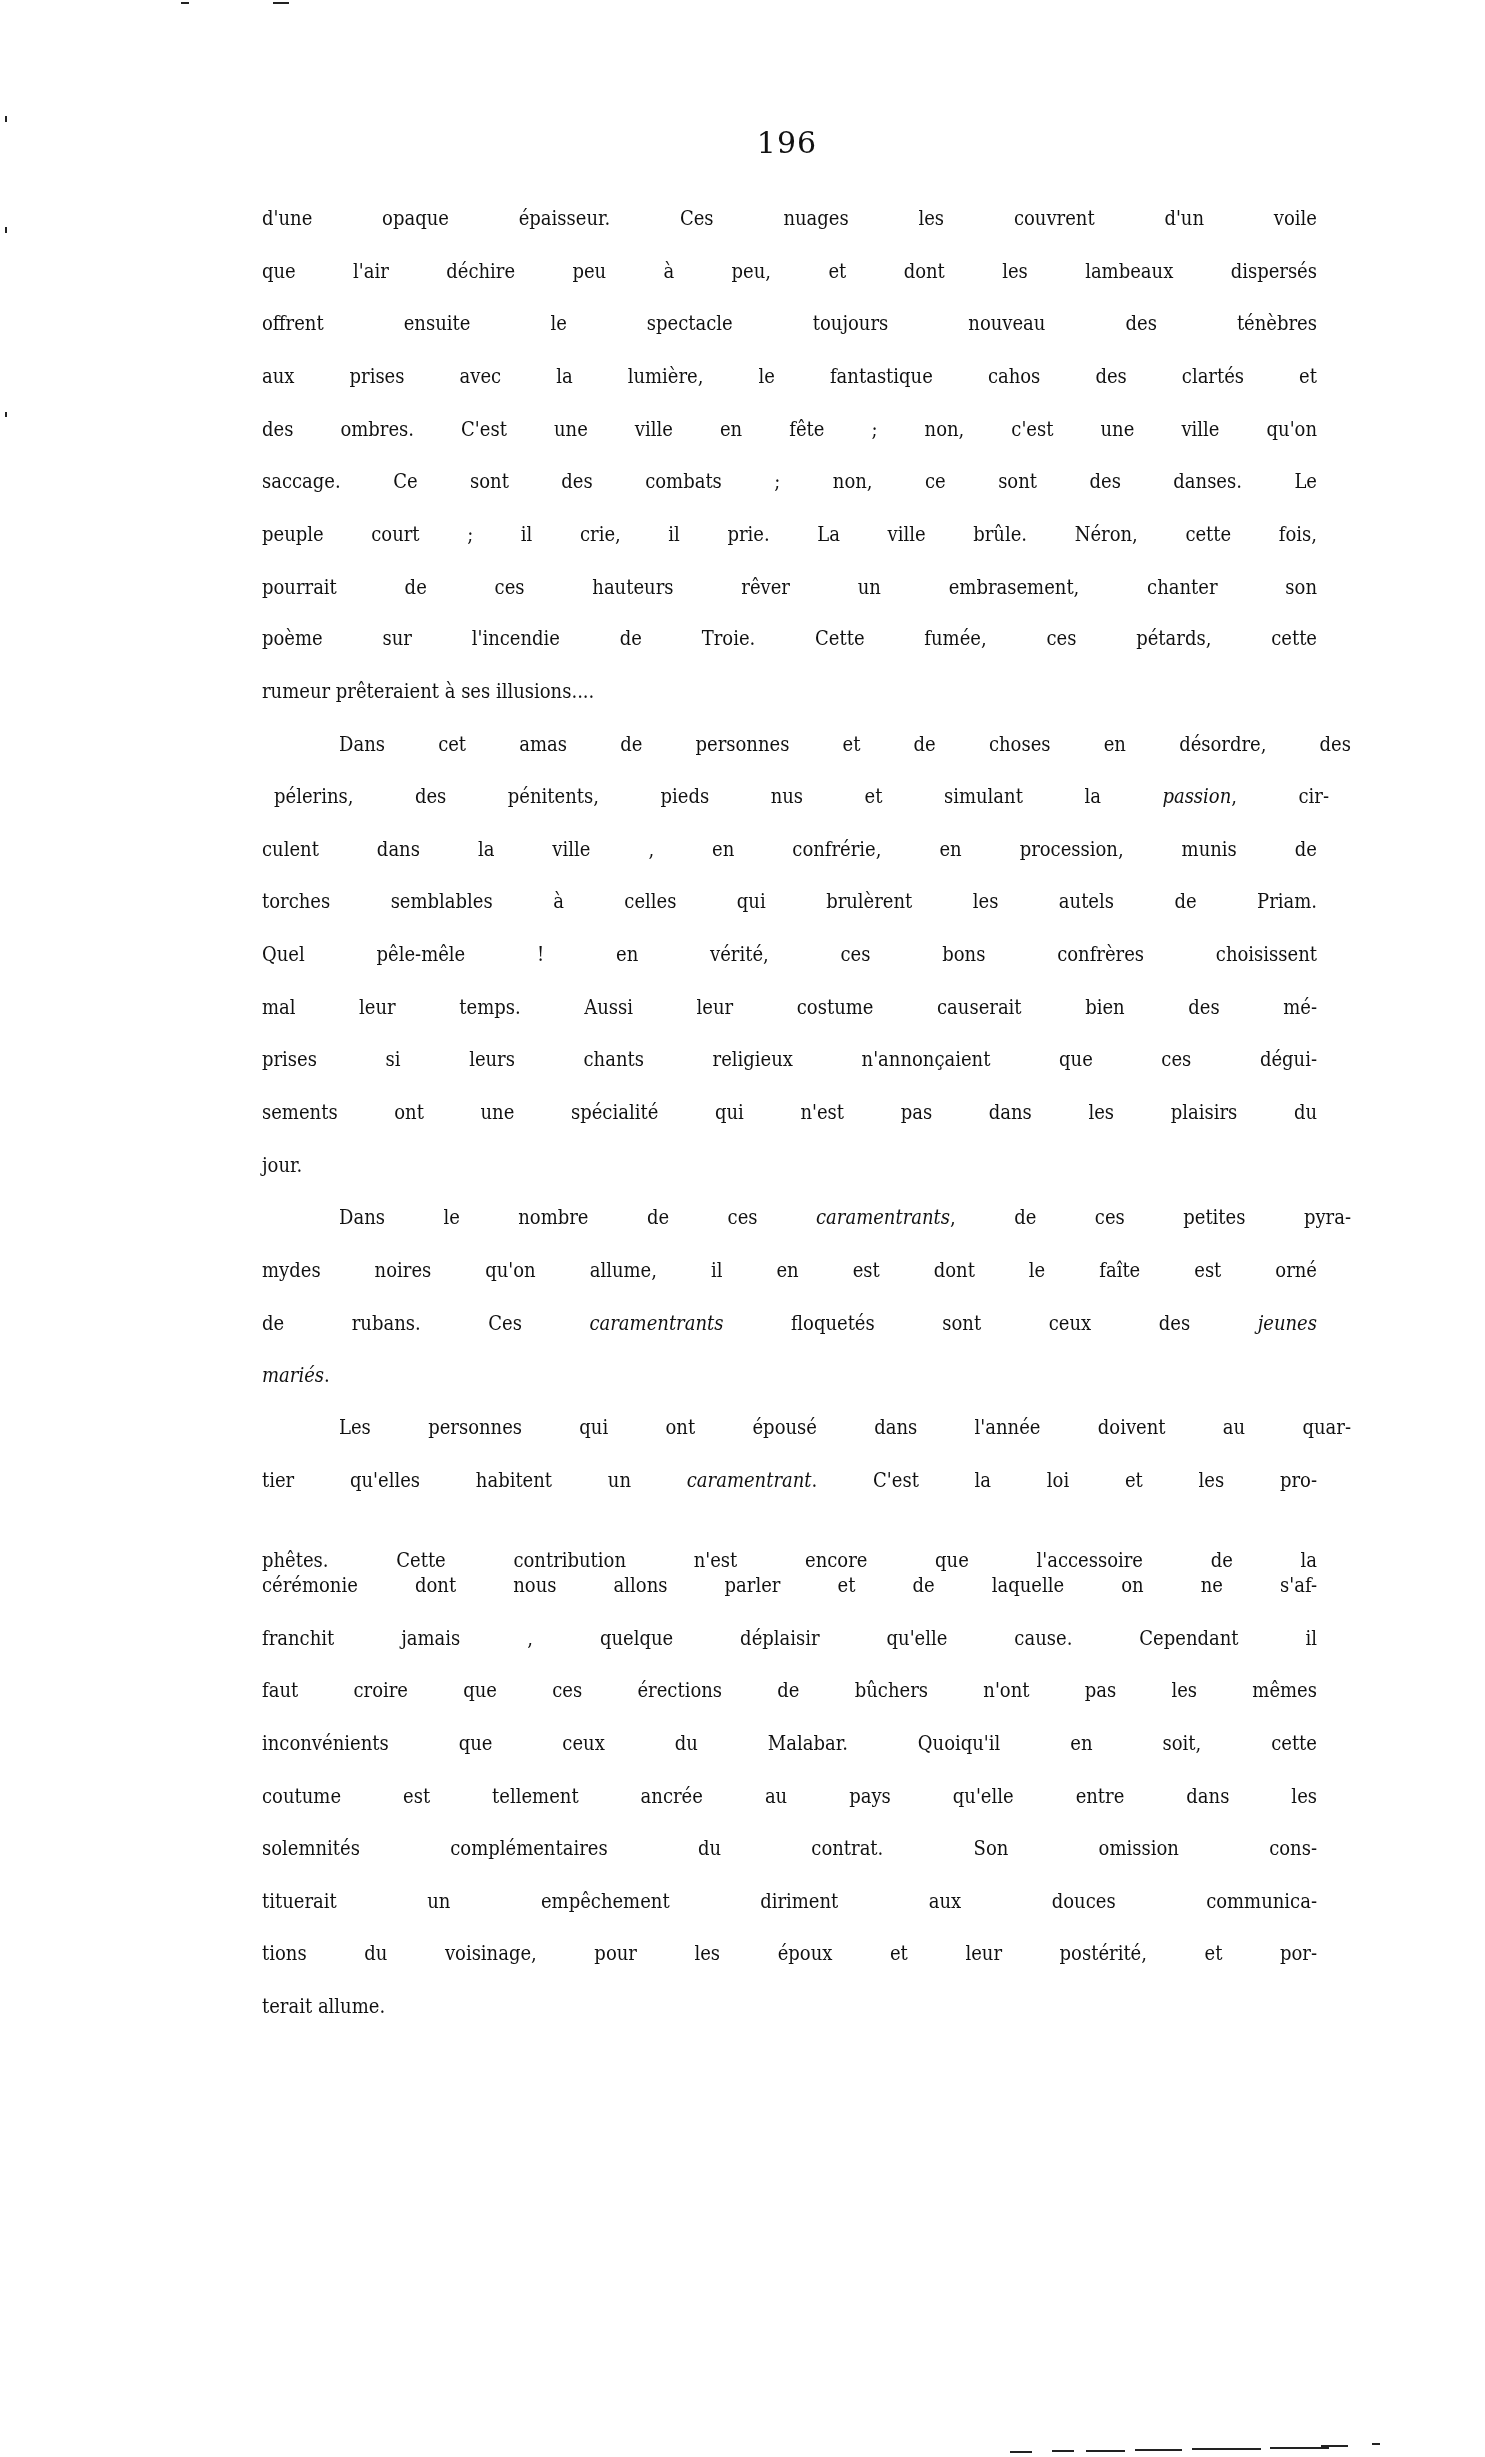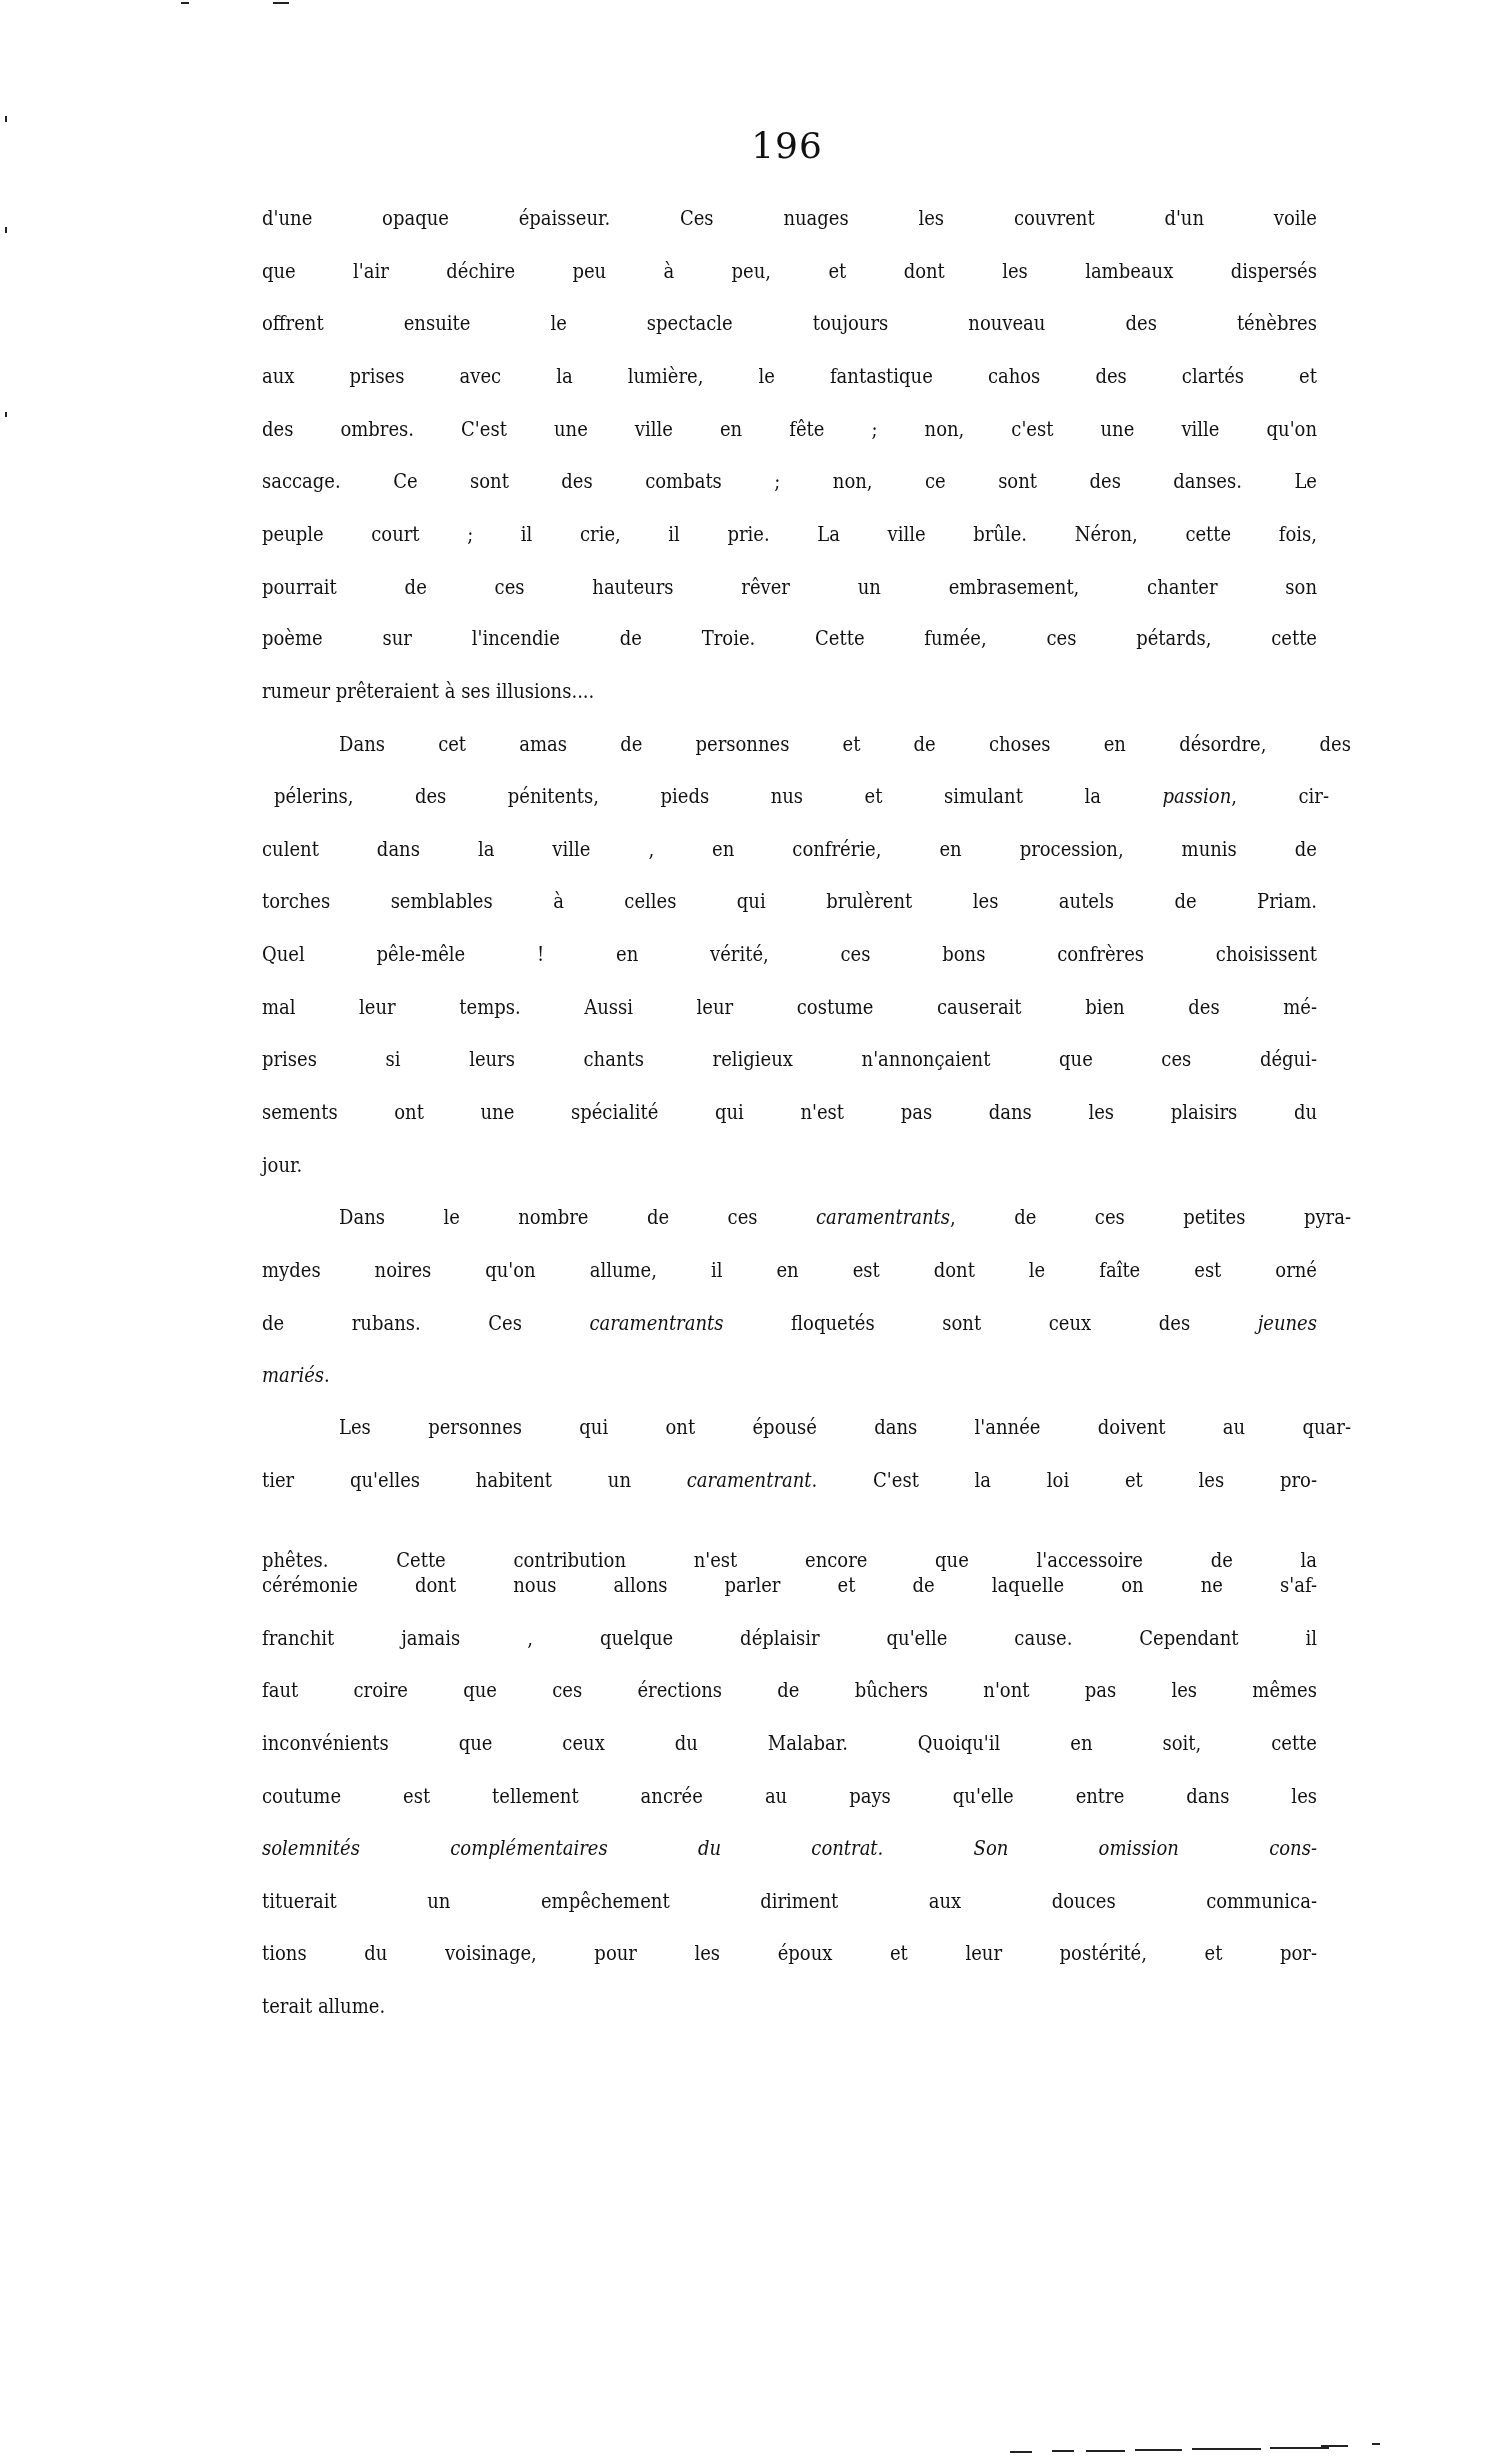--- a/index.html
+++ b/index.html
@@ -1,20 +1,20 @@
 <!DOCTYPE html>
 <html><head>
 <meta charset="utf-8">
 <style>
   html, body { margin: 0; padding: 0; background: #ffffff; }
   body { width: 1486px; height: 2457px; position: relative; overflow: hidden; }
   .page { position: absolute; left: 0; top: 0; width: 1486px; height: 2457px; background: #ffffff; }
   .page-number {
     position: absolute; left: 743px; top: 125px; width: 88px; text-align: center;
-    font-family: "DejaVu Serif", serif; font-size: 36px; color: #111; letter-spacing: 1px;
+    font-family: "DejaVu Serif", serif; font-size: 30px; color: #111; letter-spacing: 1px;
   }
   .text-block { position: absolute; left: 262px; top: 0; width: 1055px; }
   .line {
     position: absolute; left: 0; width: 1055px; height: 39px;
     font-family: "DejaVu Serif", serif; font-size: 20px; line-height: 39px; color: #111;
     white-space: nowrap; text-align: justify; text-align-last: justify;
     font-stretch: condensed;
   }
   .line.last { text-align-last: left; }
   .line.indent { left: 42px; width: 1012px; margin-left: 35px; }
@@ -51,21 +51,21 @@
       <div class="line" style="top: 1304px;">de rubans. Ces <i>caramentrants</i> floquetés sont ceux des <i>jeunes</i></div>
       <div class="line last" style="top: 1356px;"><i>mariés</i>.</div>
       <div class="line indent" style="top: 1408px;">Les personnes qui ont épousé dans l'année doivent au quar-</div>
       <div class="line" style="top: 1461px;">tier qu'elles habitent un <i>caramentrant</i>. C'est la loi et les pro-</div>
       <div class="line" style="top: 1513px; margin-top: 28px;">phêtes. Cette contribution n'est encore que l'accessoire de la</div>
       <div class="line" style="top: 1566px;">cérémonie dont nous allons parler et de laquelle on ne s'af-</div>
       <div class="line" style="top: 1619px;">franchit jamais , quelque déplaisir qu'elle cause. Cependant il</div>
       <div class="line" style="top: 1671px;">faut croire que ces érections de bûchers n'ont pas les mêmes</div>
       <div class="line" style="top: 1724px;">inconvénients que ceux du Malabar. Quoiqu'il en soit, cette</div>
       <div class="line" style="top: 1777px;">coutume est tellement ancrée au pays qu'elle entre dans les</div>
-      <div class="line" style="top: 1829px; font-style: italic;">solemnités complémentaires du contrat. Son omission cons-</div>
+      <div class="line" style="top: 1829px;">solemnités complémentaires du contrat. Son omission cons-</div>
       <div class="line" style="top: 1882px;">tituerait un empêchement diriment aux douces communica-</div>
       <div class="line" style="top: 1934px;">tions du voisinage, pour les époux et leur postérité, et por-</div>
       <div class="line last" style="top: 1987px;">terait allume.</div>
     </div>
 
   <div class="mark" style="left:181px;top:2px;width:7.8px;height:2px;"></div>
   <div class="mark" style="left:273px;top:2px;width:15.7px;height:2px;"></div>
   <div class="mark" style="left:4.9px;top:116px;width:2px;height:5.9px;"></div>
   <div class="mark" style="left:4.9px;top:227px;width:2px;height:5.9px;"></div>
   <div class="mark" style="left:4.9px;top:412px;width:2px;height:4.9px;"></div>

